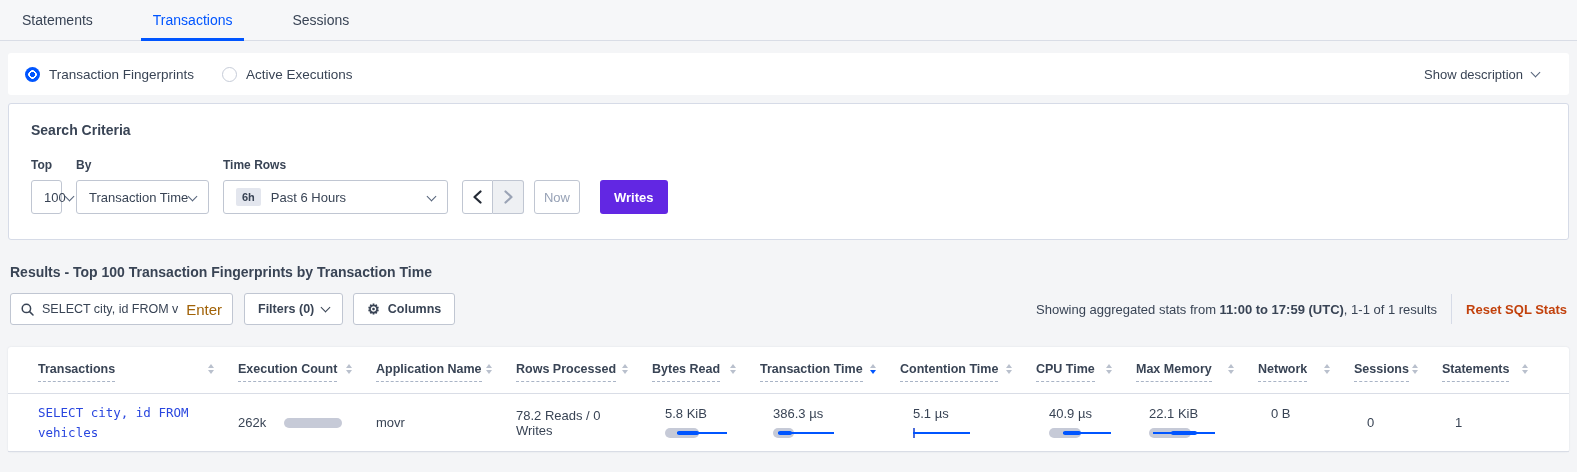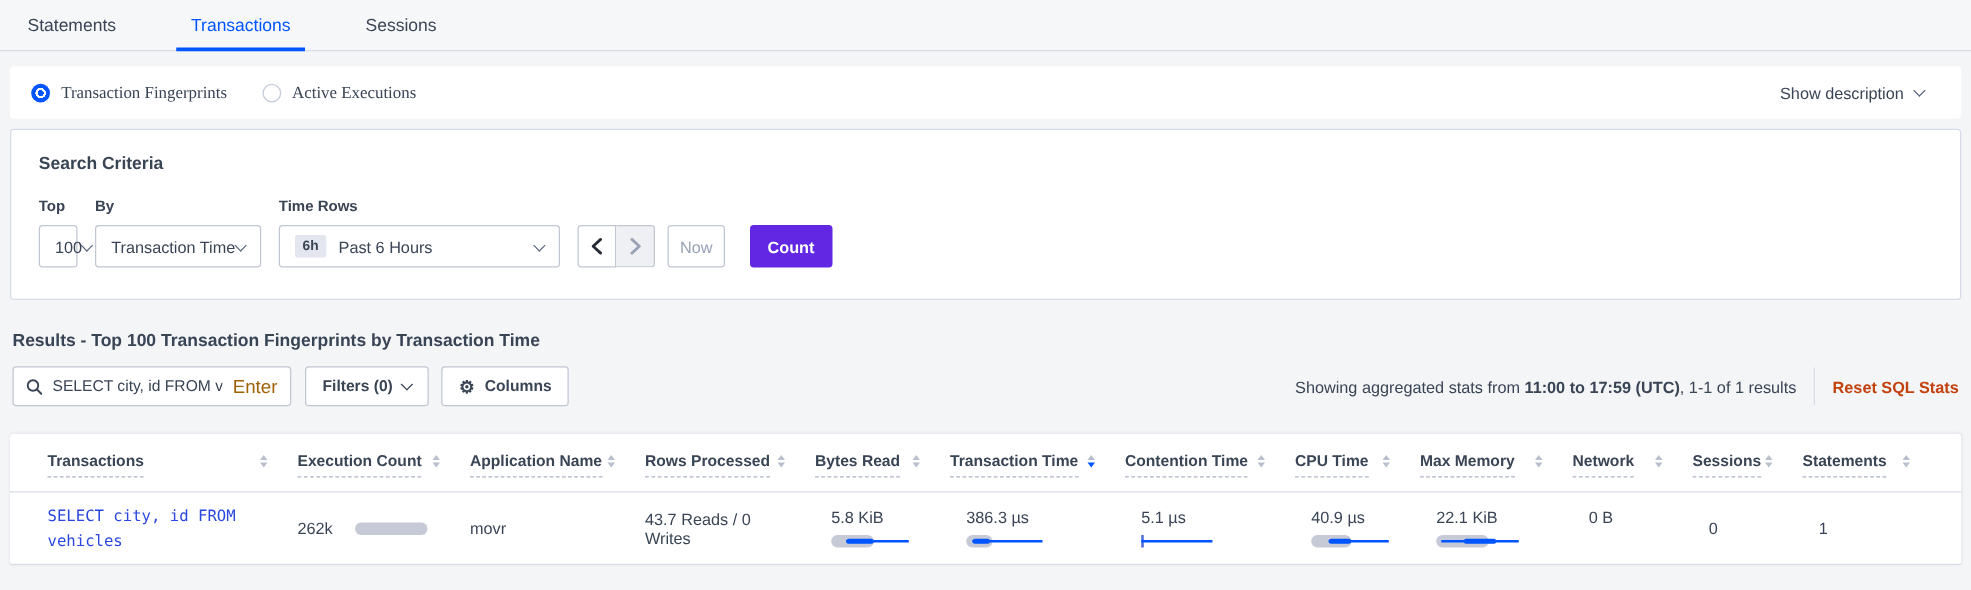--- a/index.html
+++ b/index.html
@@ -15,21 +15,21 @@
   .tab { padding:0 12px 12px; font-size:14px; color:#394455; position:relative; cursor:pointer; }
   .tab.active { color:#0055ff; }
   .tab.active::after { content:""; position:absolute; left:0; right:0; bottom:-1px; height:3px; background:#0055ff; }
 
   
   .radio-card { margin:12px 8px 0; height:42px; background:#fff; border-radius:3px;
                 display:flex; align-items:center; padding:0 30px 0 17px; }
   .radio { width:15px; height:15px; border-radius:50%; flex:none; cursor:pointer; }
   .radio.selected { background:radial-gradient(circle, #0055ff 0 2.4px, #fff 2.5px 4.1px, #0055ff 4.2px 100%); }
   .radio.unselected { border:1px solid #c6ccd8; background:#fff; }
-  .radio-label { font-size:13.5px; margin:0 28px 0 9px;font-family:Liberation Serif, serif; }
+  .radio-label { font-size:13.5px; margin:0 28px 0 9px; }
   .radio-label.second { margin-right:0; }
   .show-desc { margin-left:auto; font-size:13px; display:flex; align-items:center; gap:9px; cursor:pointer; }
   .chev { width:7px; height:7px; border-right:1.6px solid #55637a; border-bottom:1.6px solid #55637a;
           transform:rotate(45deg); margin-top:-4px; flex:none; }
 
   
   .criteria { margin:8px 8px 0; background:#fff; border:1px solid #d6dbe7; border-radius:3px;
               padding:18px 22px 25px; }
   .criteria-title { font-size:14px; font-weight:bold; }
   .controls { display:flex; align-items:flex-end; margin-top:20px; }
@@ -152,21 +152,21 @@
             <polyline points="7.5,1.5 1.5,7 7.5,12.5" fill="none" stroke="#242a35" stroke-width="2.2" stroke-linecap="round" stroke-linejoin="round"></polyline>
           </svg>
       </div>
       <div class="pager-btn next">
         <svg class="arrow-svg" width="9" height="14" viewBox="0 0 9 14">
             <polyline points="1.5,1.5 7.5,7 1.5,12.5" fill="none" stroke="#9aa3b5" stroke-width="2.2" stroke-linecap="round" stroke-linejoin="round"></polyline>
           </svg>
       </div>
     </div>
     <div class="now-btn">Now</div>
-    <button class="apply-btn">Count</button>
+    <button class="apply-btn">Writes</button>
   </div>
 </div>
 
 <div class="results-title">Results - Top 100 Transaction Fingerprints by Transaction Time</div>
 
 <div class="toolbar">
   <div class="searchbox">
     <svg width="13" height="13" viewBox="0 0 13 13" style="flex:none">
       <circle cx="5.4" cy="5.4" r="4.2" fill="none" stroke="#394455" stroke-width="1.5"></circle>
       <line x1="8.6" y1="8.6" x2="12" y2="12" stroke="#394455" stroke-width="1.5" stroke-linecap="round"></line>
@@ -276,21 +276,21 @@
     </div>
   <div class="trow">
       <div class="td" style="width: 200px;">
         <span class="sql-link">SELECT city, id FROM vehicles</span>
       </div>
       <div class="td count-cell" style="width: 138px;">
         <span>262k</span>
         <span class="gray-pill" style="width: 58px;"></span>
       </div>
       <div class="td" style="width: 140px;"><span>movr</span></div>
-      <div class="td" style="width: 136px;"><span>43.7 Reads / 0 Writes</span></div>
+      <div class="td" style="width: 136px;"><span>78.2 Reads / 0 Writes</span></div>
       <div class="td vb" style="width: 108px; margin-left: 13px;">
         <div class="val">5.8 KiB</div>
         <div class="bar-wrap">
           <i class="bar-gray" style="width: 34px;"></i>
           <i class="bar-line" style="left: 12px; width: 50px;"></i>
           <i class="bar-thick" style="left: 12px; width: 22px;"></i>
         </div>
       </div>
       <div class="td vb" style="width: 140px;">
         <div class="val">386.3 µs</div>

